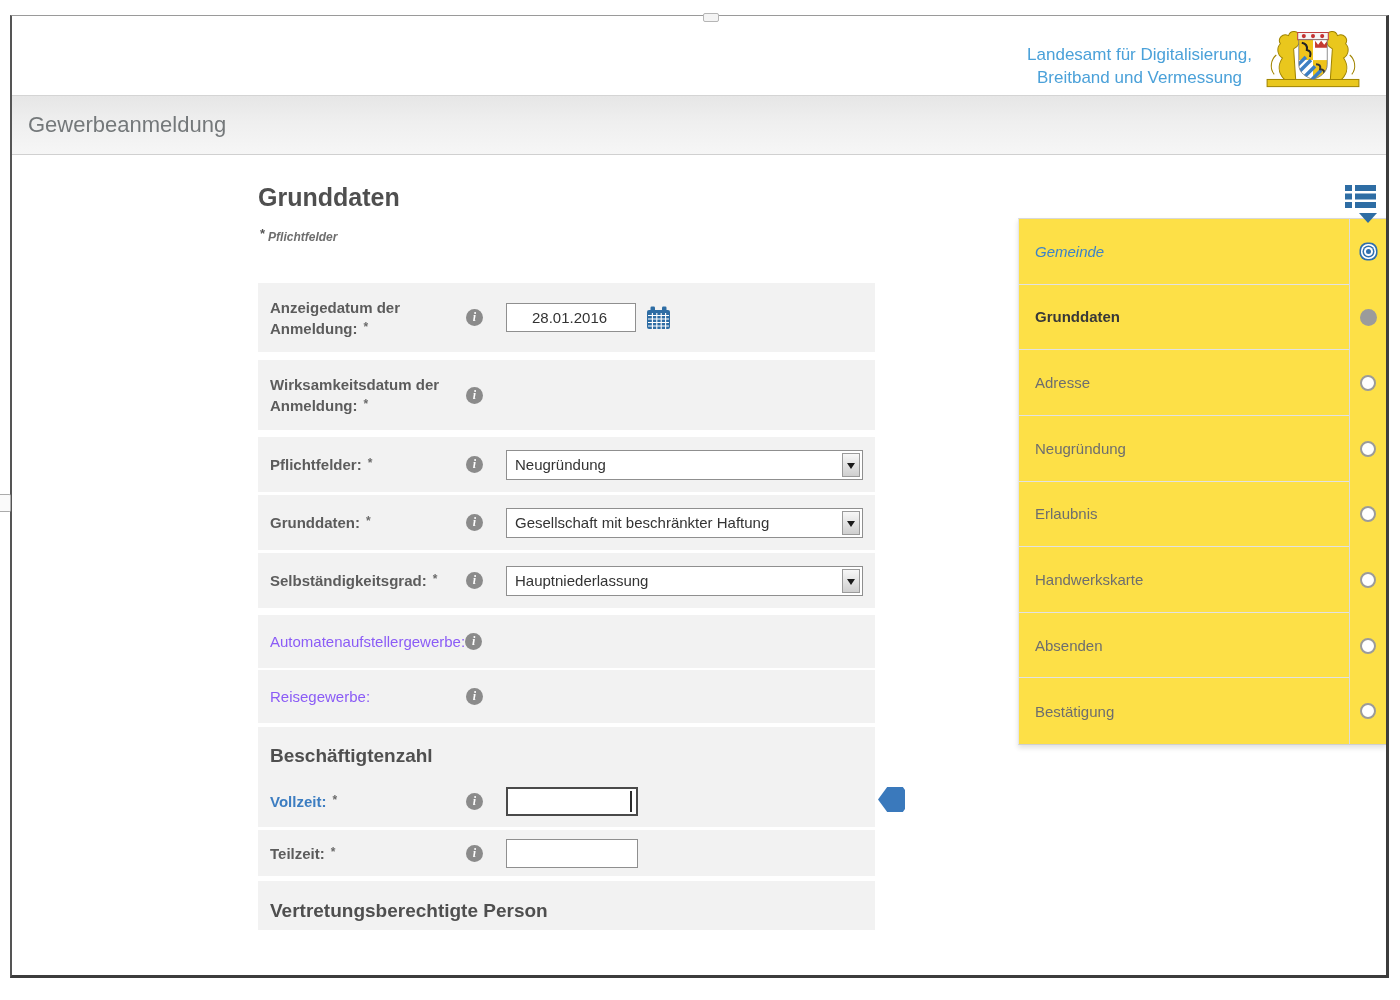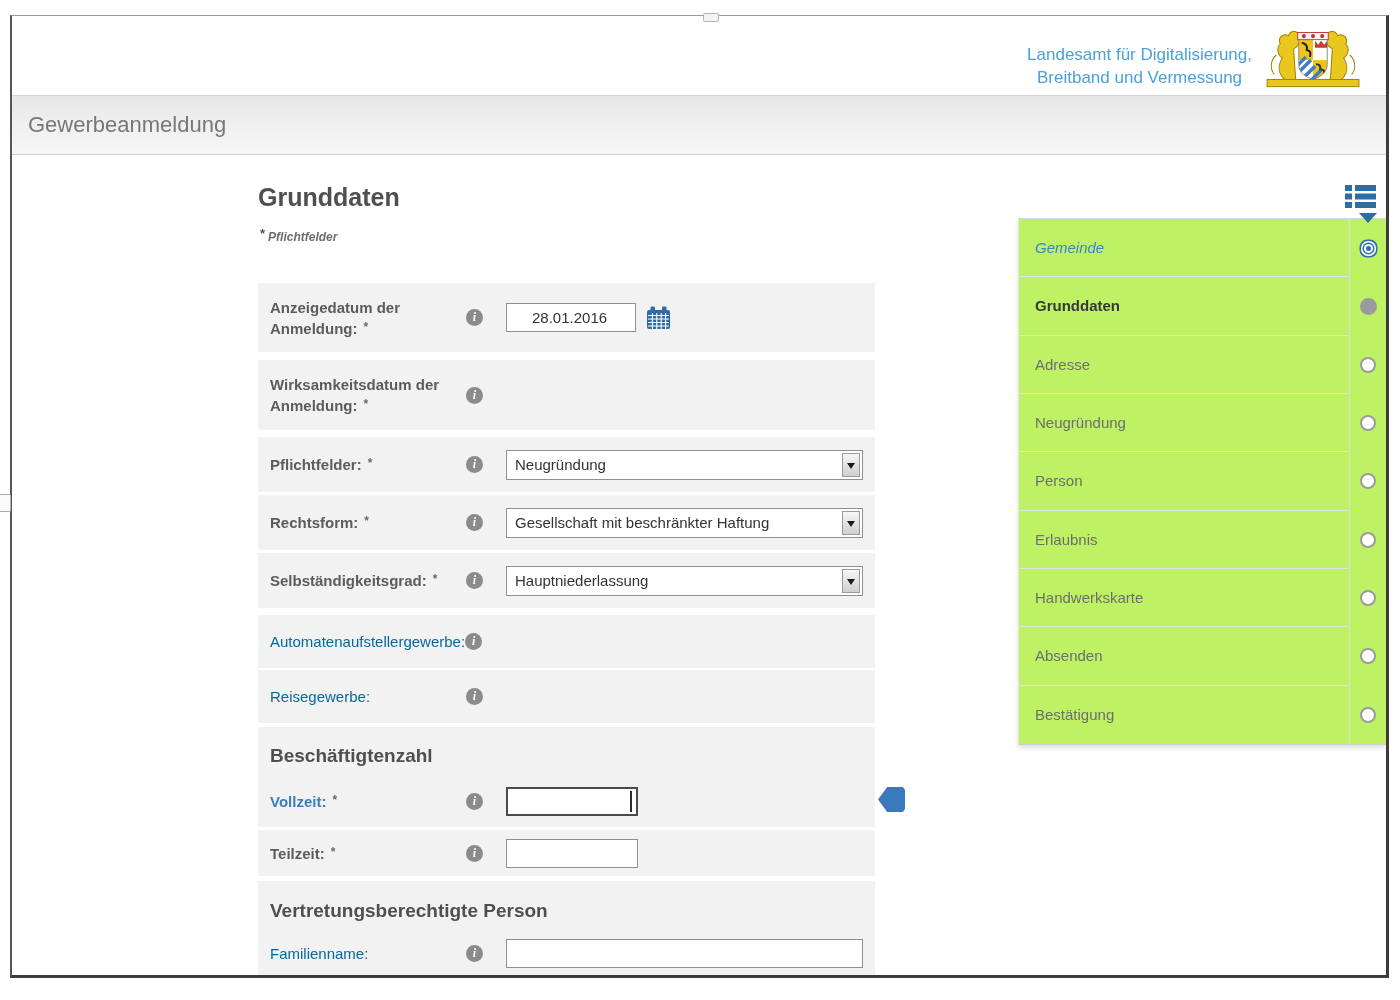--- a/index.html
+++ b/index.html
@@ -39,21 +39,21 @@
   .required-note .note-txt { font-style:italic;font-weight:bold; }
 
   .rows { position:absolute; left:246px; top:267px; width:617px; }
   .row { background:#f2f2f2; display:flex; align-items:center; padding-left:12px; }
   .h69{height:69px} .h70{height:70px} .h55{height:55px} .h53{height:53px}
   .h52{height:52px} .h46{height:46px}
   .mb8{margin-bottom:8px} .mb7{margin-bottom:7px} .mb3{margin-bottom:3px}
   .mb2{margin-bottom:2px} .mb4{margin-bottom:4px} .mb5{margin-bottom:5px} .mb0{margin-bottom:0}
 
   .lbl { width:196px; font-size:15px; font-weight:bold; color:#5c5c5c; line-height:1.4; }
-  .lbl.light { font-weight:normal; color:#0369a1; }
+  .lbl.light { font-weight:normal; color:#8b5cf6; }
   .lbl.blue { color:#3c7dc1; }
   .row.autolabel .lbl { width:auto; white-space:nowrap; }
   .star { font-size:12px; color:#6a6a6a; margin-left:6px; position:relative; top:-3px; font-weight:bold; }
 
   .ico { width:40px; display:flex; align-items:center; }
   .i-circle { width:17px; height:17px; border-radius:50%; background:#8b8b8b; color:#fff;
               display:inline-flex; align-items:center; justify-content:center;
               font-family:"Liberation Serif", serif; font-size:12px; font-style:italic; font-weight:bold; }
   .i-circle::after { content:"i"; }
 
@@ -81,21 +81,21 @@
 
   
   .blue-tag { position:absolute; left:866px; top:771px; width:27px; height:25px; background:#3a79bc;
               clip-path:polygon(0 50%, 34% 0, 92% 0, 100% 12%, 100% 88%, 92% 100%, 34% 100%); }
 
   
   .list-icon { position:absolute; left:1333px; top:168px; width:31px; height:25px; cursor:pointer; }
   .nav-triangle { position:absolute; left:1347px; top:197px; width:0; height:0;
                   border-left:9px solid transparent; border-right:9px solid transparent;
                   border-top:10px solid #2e6da4; z-index:5; }
-  .sidebar { position:absolute; left:1006px; top:202px; width:368px; height:527px; background:#bef264;
+  .sidebar { position:absolute; left:1006px; top:202px; width:368px; height:527px; background:#fde047;
              border-top:1px solid #d8d8d8; border-left:1px solid #e6e6e6; border-bottom:1px solid #cfcfcf;
              box-shadow:0 3px 5px rgba(0,0,0,.12); display:flex; flex-direction:column; }
   .nav-item { display:flex; flex:1; cursor:pointer; }
   .nav-label { flex:1; display:flex; align-items:center; padding-left:16px;
                border-bottom:1px solid #e2e2e2; font-size:15px; color:#6e6e6e; }
   .nav-item:last-child .nav-label { border-bottom:none; }
   .nav-item.done .nav-label span { color:#3c82c8; font-style:italic; }
   .nav-item.current .nav-label span { color:#383838; font-weight:bold; }
   .nav-circ { width:37px; border-left:1px solid #dcdcdc; display:flex; align-items:center; justify-content:center; }
   .c { border-radius:50%; display:inline-block; }
@@ -185,21 +185,21 @@
           </div>
       <div class="field">
         <div class="sel">
           <span>Neugründung</span>
           <span class="sel-btn"></span>
         </div>
       </div>
     </div>
 
     <div class="row h55 mb3">
-      <div class="lbl"><span>Rechtsform:</span><span class="star">*</span></div>
+      <div class="lbl"><span>Grunddaten:</span><span class="star">*</span></div>
       <div class="ico">
             <span class="i-circle"></span>
           </div>
       <div class="field">
         <div class="sel">
           <span>Gesellschaft mit beschränkter Haftung</span>
           <span class="sel-btn"></span>
         </div>
       </div>
     </div>
@@ -251,29 +251,20 @@
       <div class="ico">
             <span class="i-circle"></span>
           </div>
       <div class="field">
         <input class="inp small" value="" style="">
       </div>
     </div>
 
     <div class="section-head sh2 mb0">Vertretungsberechtigte Person</div>
 
-    <div class="row h46 mb0">
-      <div class="lbl light">Familienname:</div>
-      <div class="ico">
-            <span class="i-circle"></span>
-          </div>
-      <div class="field">
-        <input class="inp wide" value="" style="">
-      </div>
-    </div>
 
   </div>
 
   <div class="blue-tag"></div>
 
   <svg class="list-icon" viewBox="0 0 31 25">
     <g fill="#2e6da4">
       <rect x="0" y="1" width="7" height="6"></rect>
           <rect x="10" y="1" width="21" height="6"></rect>
       <rect x="0" y="9.5" width="7" height="6"></rect>
@@ -312,28 +303,20 @@
     <div class="nav-item">
       <div class="nav-label">
             <span>Neugründung</span>
           </div>
       <div class="nav-circ">
             <span class="c c-todo"></span>
           </div>
     </div>
     <div class="nav-item">
       <div class="nav-label">
-            <span>Person</span>
-          </div>
-      <div class="nav-circ">
-            <span class="c c-todo"></span>
-          </div>
-    </div>
-    <div class="nav-item">
-      <div class="nav-label">
             <span>Erlaubnis</span>
           </div>
       <div class="nav-circ">
             <span class="c c-todo"></span>
           </div>
     </div>
     <div class="nav-item">
       <div class="nav-label">
             <span>Handwerkskarte</span>
           </div>

